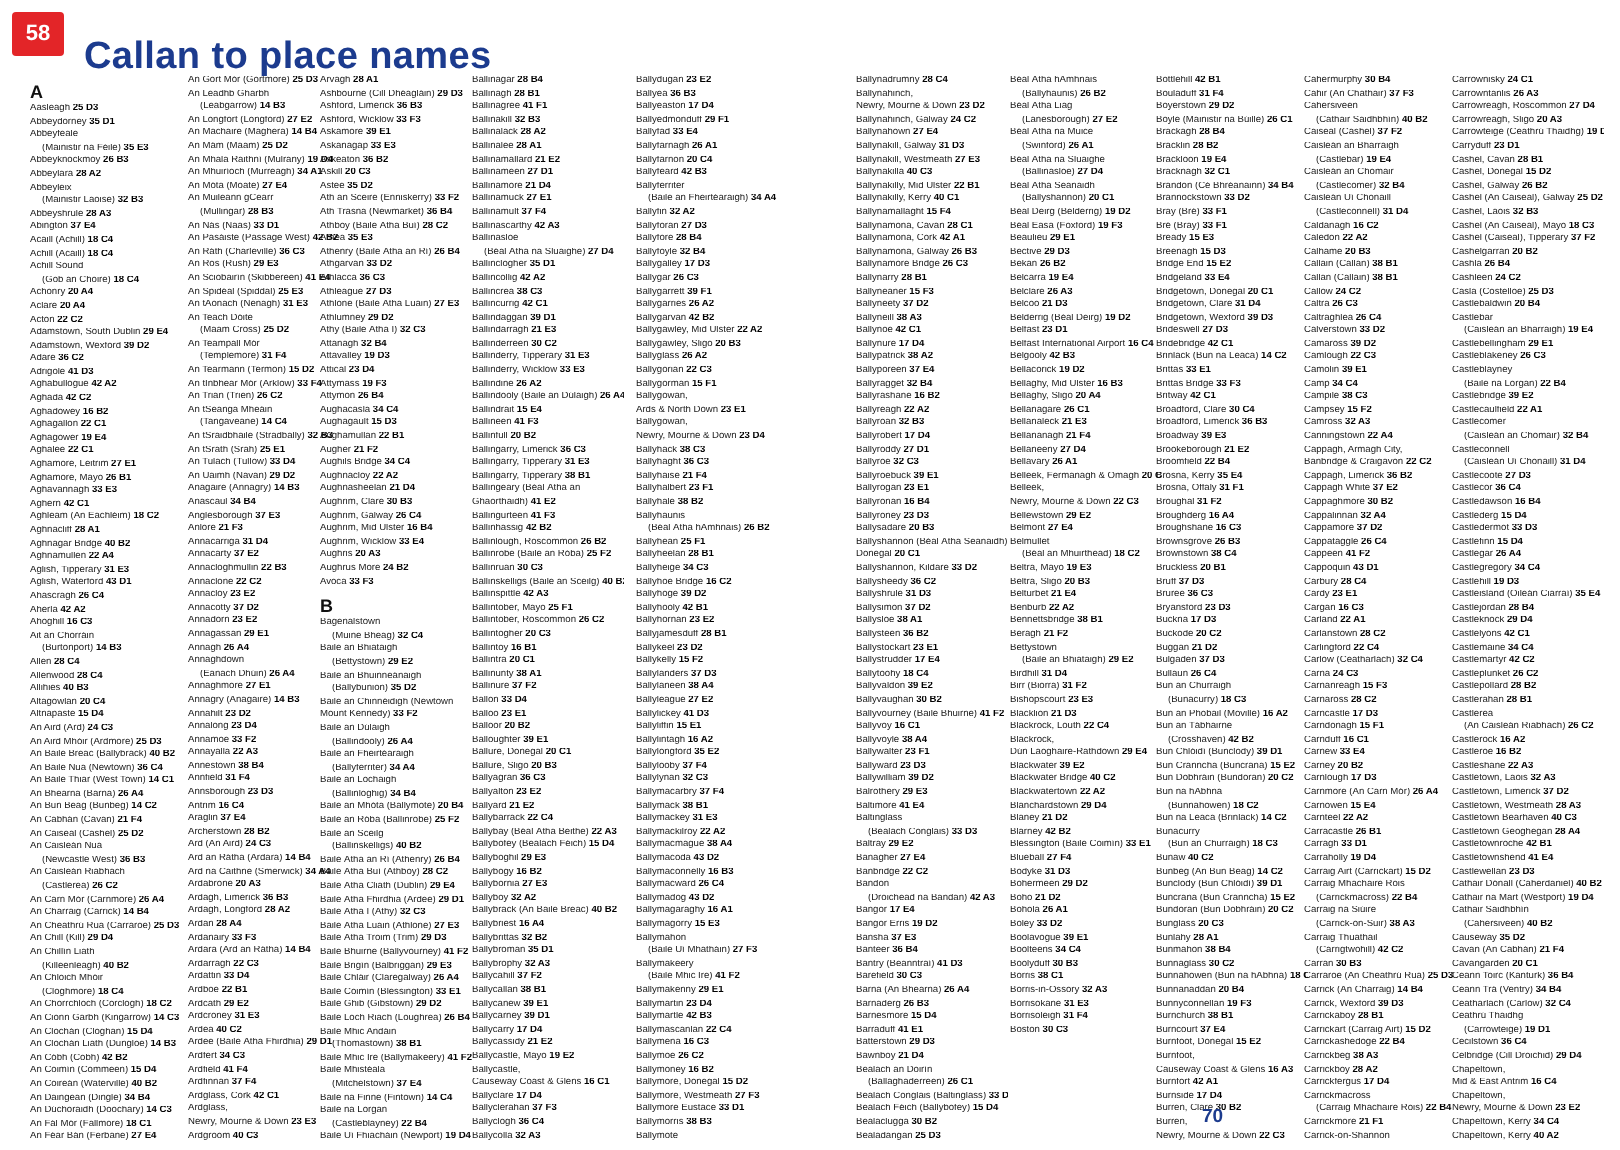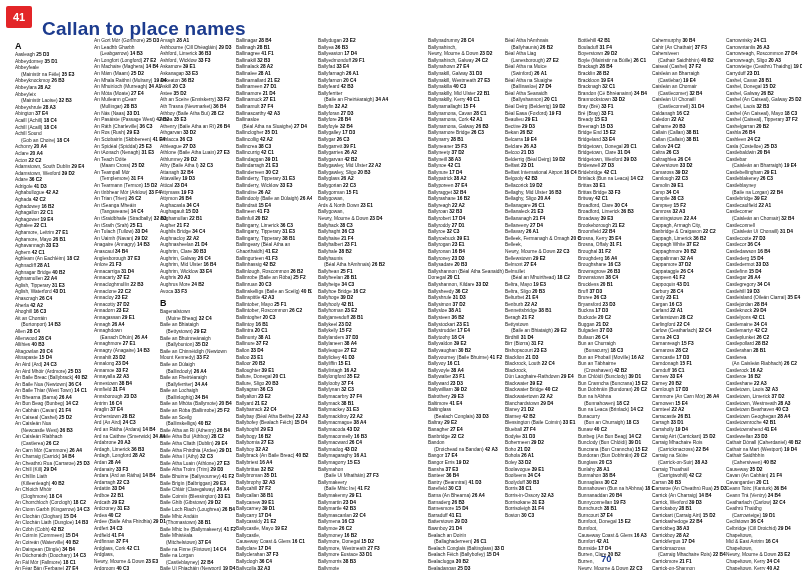--- a/index.html
+++ b/index.html
@@ -27,21 +27,21 @@
   .sect{font-weight:bold;font-size:9px;line-height:12px;color:#111;margin-top:2px;}
   .pagenum-right{
     position:absolute;left:601px;top:553px;font-size:9.5px;font-weight:bold;color:#1c3b8e;
   }
 </style>
 </head>
 <body>
 
 <header>
   <div class="pagenum-box">
-    <span>41</span>
+    <span>58</span>
   </div>
   <h1 class="title">Callan to place names</h1>
 </header>
 
 <div class="columns">
     <div class="col" style="left: 15px;">
       <div class="sect">A</div>
       <div class="row"><span>Aasleagh </span><b>25 D3</b></div>
       <div class="row"><span>Abbeydorney </span><b>35 D1</b></div>
       <div class="row">Abbeyfeale</div>

